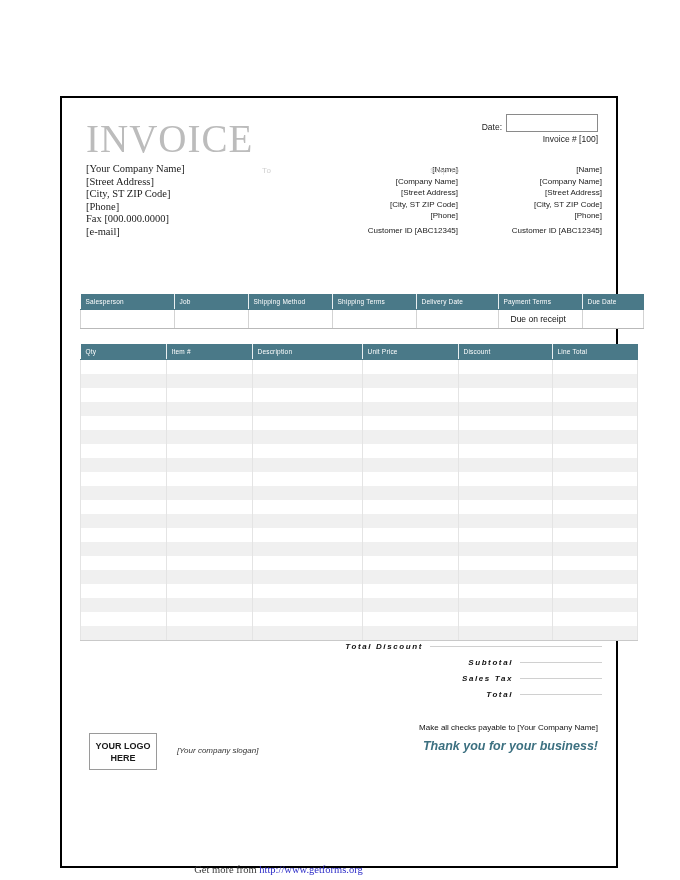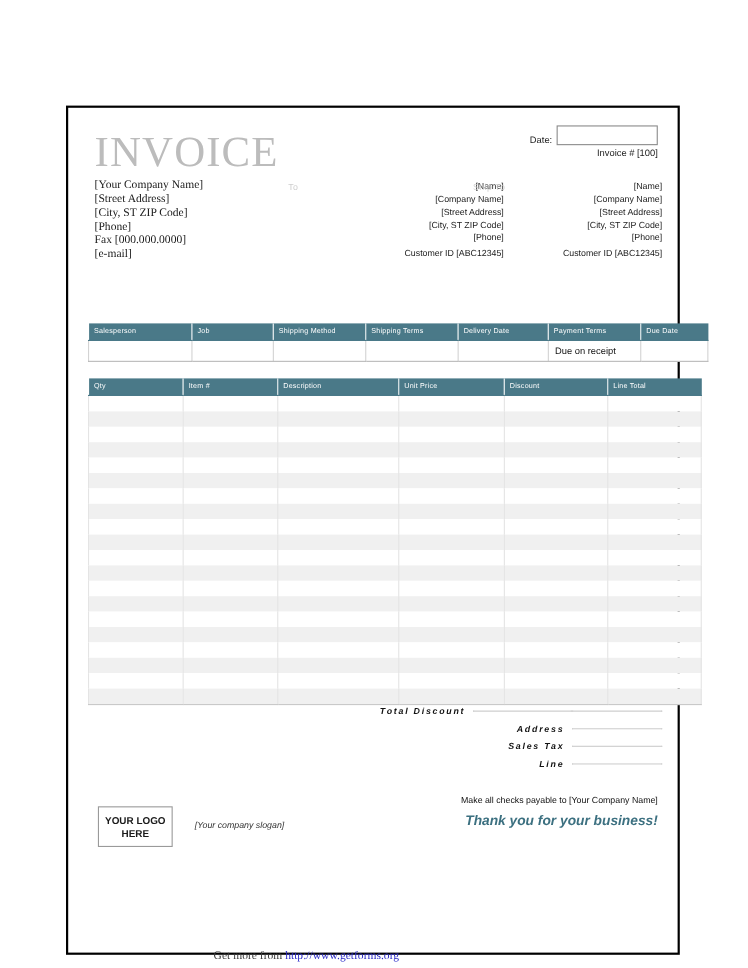--- a/index.html
+++ b/index.html
@@ -164,21 +164,21 @@
   }
   #info-table td {
     height: 18px;
     background: #ffffff;
     border-right: 1px solid #d3d3d3;
     border-bottom: 1px solid #b9b9b9;
     border-left: 1px solid #d3d3d3;
     font-family: "Liberation Sans", sans-serif;
     font-size: 8.5px;
     color: #111;
-    padding: 0 0 0 6px;
+    padding: 0 0 0 12px;
     vertical-align: middle;
   }
 
   
   #items-table {
     left: 18px;
     top: 246px;
     width: 522px;
   }
   #items-table td {
@@ -547,29 +547,29 @@
         </tbody>
     </table>
 
     <div id="totals">
       <div class="tot-row row-discount">
         <div class="tot-label">Total Discount</div>
         <div class="tot-val shaded"></div>
         <div class="tot-val2"></div>
       </div>
       <div class="tot-row row-std">
-        <div class="tot-label">Address</div>
+        <div class="tot-label">Subtotal</div>
         <div class="tot-val plain"></div>
       </div>
       <div class="tot-row row-std">
         <div class="tot-label">Sales Tax</div>
         <div class="tot-val shaded"></div>
       </div>
       <div class="tot-row row-std">
-        <div class="tot-label">Line</div>
+        <div class="tot-label">Total</div>
         <div class="tot-val plain"></div>
       </div>
     </div>
 
     <div class="logo-box">
       <span>YOUR LOGO</span>
       <span>HERE</span>
     </div>
     <div class="slogan">[Your company slogan]</div>
     <div class="checks-note">Make all checks payable to [Your Company Name]</div>

